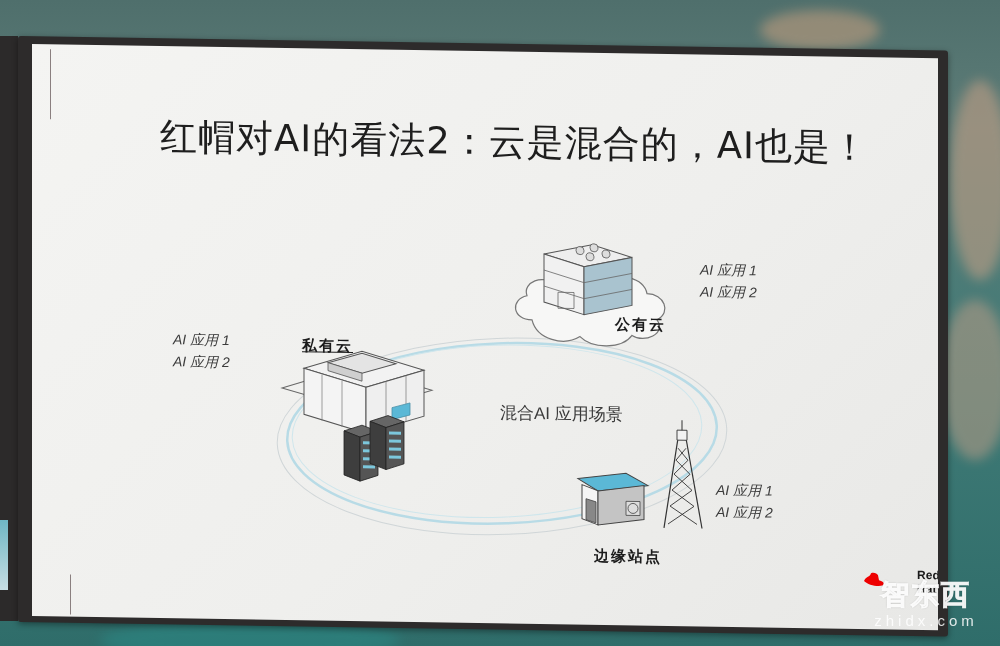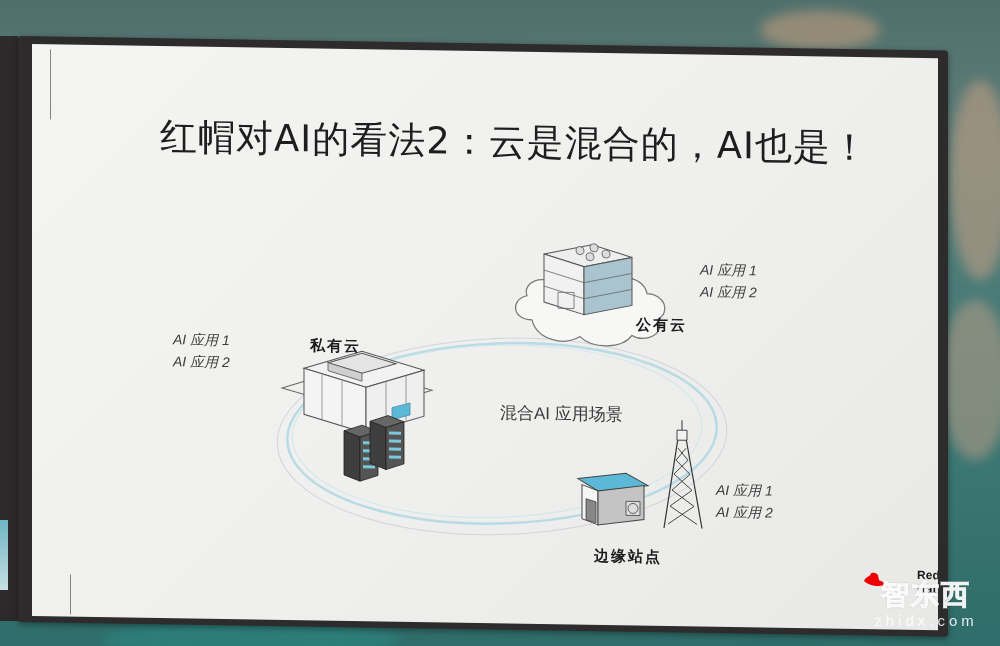--- a/index.html
+++ b/index.html
@@ -143,27 +143,27 @@
       <path d="M646 394 L656 406 L642 420 L660 436 L638 452 L665 470 M654 394 L644 406 L658 420 L640 436 L662 452 L636 470" fill="none" stroke="#333" stroke-width=".9"></path>
       <rect x="645" y="376" width="10" height="10" fill="#f2f2f2" stroke="#333" stroke-width=".9"></rect>
       <line x1="650" y1="366" x2="650" y2="376" stroke="#333" stroke-width="1"></line>
     </g>
 
     <g transform="translate(832,515)">
       <path d="M0 9 C2 4 6 5 7 1 C10 0 13 1 14 3 L15 8 C19 9 21 11 19 13 C14 15 4 13 0 9 Z" fill="#ee0000"></path>
     </g>
   </svg>
 
-  <div class="site-label" style="left:604px;top:262px;">公有云</div>
+  <div class="site-label" style="left:583px;top:262px;">公有云</div>
   <div class="app-list" style="left:668px;top:204px;">
     <div>AI 应用 1</div>
     <div>AI 应用 2</div>
   </div>
 
-  <div class="site-label" style="left:278px;top:288px;">私有云</div>
+  <div class="site-label" style="left:270px;top:288px;text-decoration:underline;">私有云</div>
   <div class="app-list" style="left:141px;top:282px;">
     <div>AI 应用 1</div>
     <div>AI 应用 2</div>
   </div>
 
   <div class="center-label" style="left:468px;top:350px;">混合AI 应用场景</div>
 
   <div class="site-label" style="left:562px;top:494px;">边缘站点</div>
   <div class="app-list" style="left:684px;top:424px;">
     <div>AI 应用 1</div>

